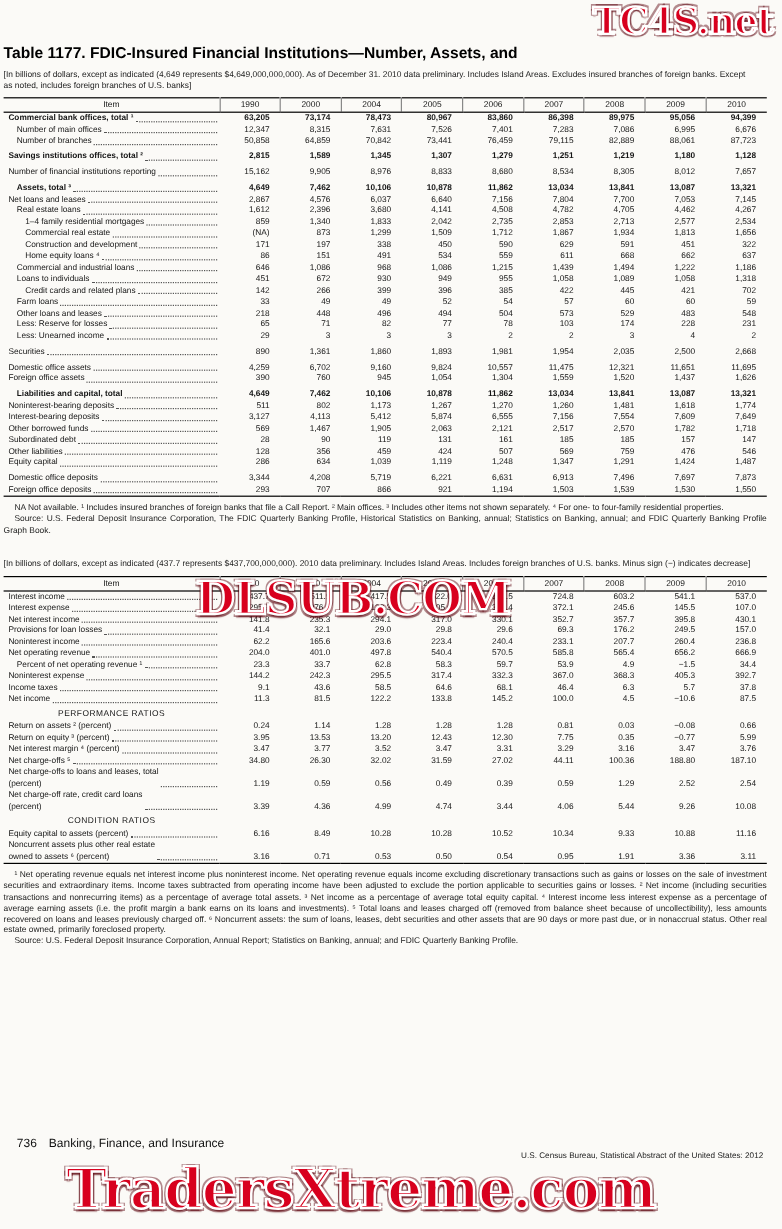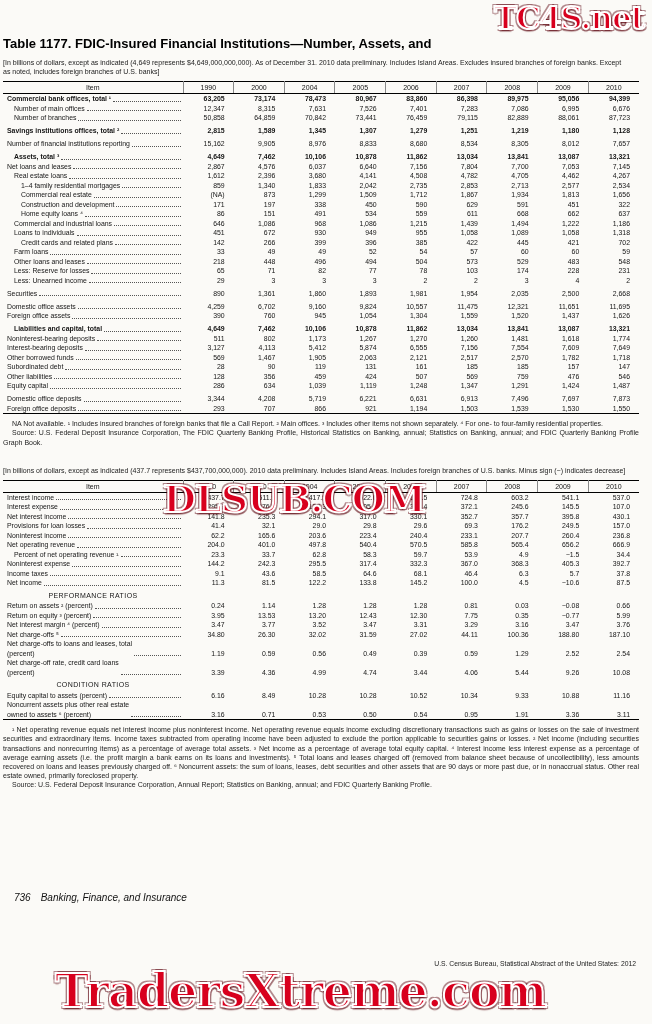--- a/index.html
+++ b/index.html
@@ -46,21 +46,21 @@
     text-shadow:
       2px 2px 0 rgba(90,0,12,.45), -2px 2px 0 rgba(90,0,12,.45),
       2px -2px 0 rgba(90,0,12,.45), -2px -2px 0 rgba(90,0,12,.45),
       0 3px 1px rgba(90,0,12,.35);
     letter-spacing:-1px;white-space:nowrap;
   }
   .wm-top{top:0px;right:8px;font-size:31px;}
   .wm-mid{top:476px;left:122px;font-size:38px;margin-left:41px;}
   .wm-bottom{top:964px;left:55px;font-size:46px;}
   
-  .footer-left{position:absolute;left:14px;top:892px;font-size:10px;color:#111;z-index:5;font-style:italic;}
+  .footer-left{position:absolute;left:14px;top:948px;font-size:10px;color:#111;z-index:5;}
   .footer-left .pgnum{margin-right:10px;}
   .footer-right{position:absolute;right:16px;top:960px;font-size:6.8px;color:#222;z-index:5;}
 </style>
 </head>
 <body>
 
 <div class="page">
 
   <div class="tbl-title">
     <div>Table 1177. FDIC-Insured Financial Institutions—Number, Assets, and</div>

